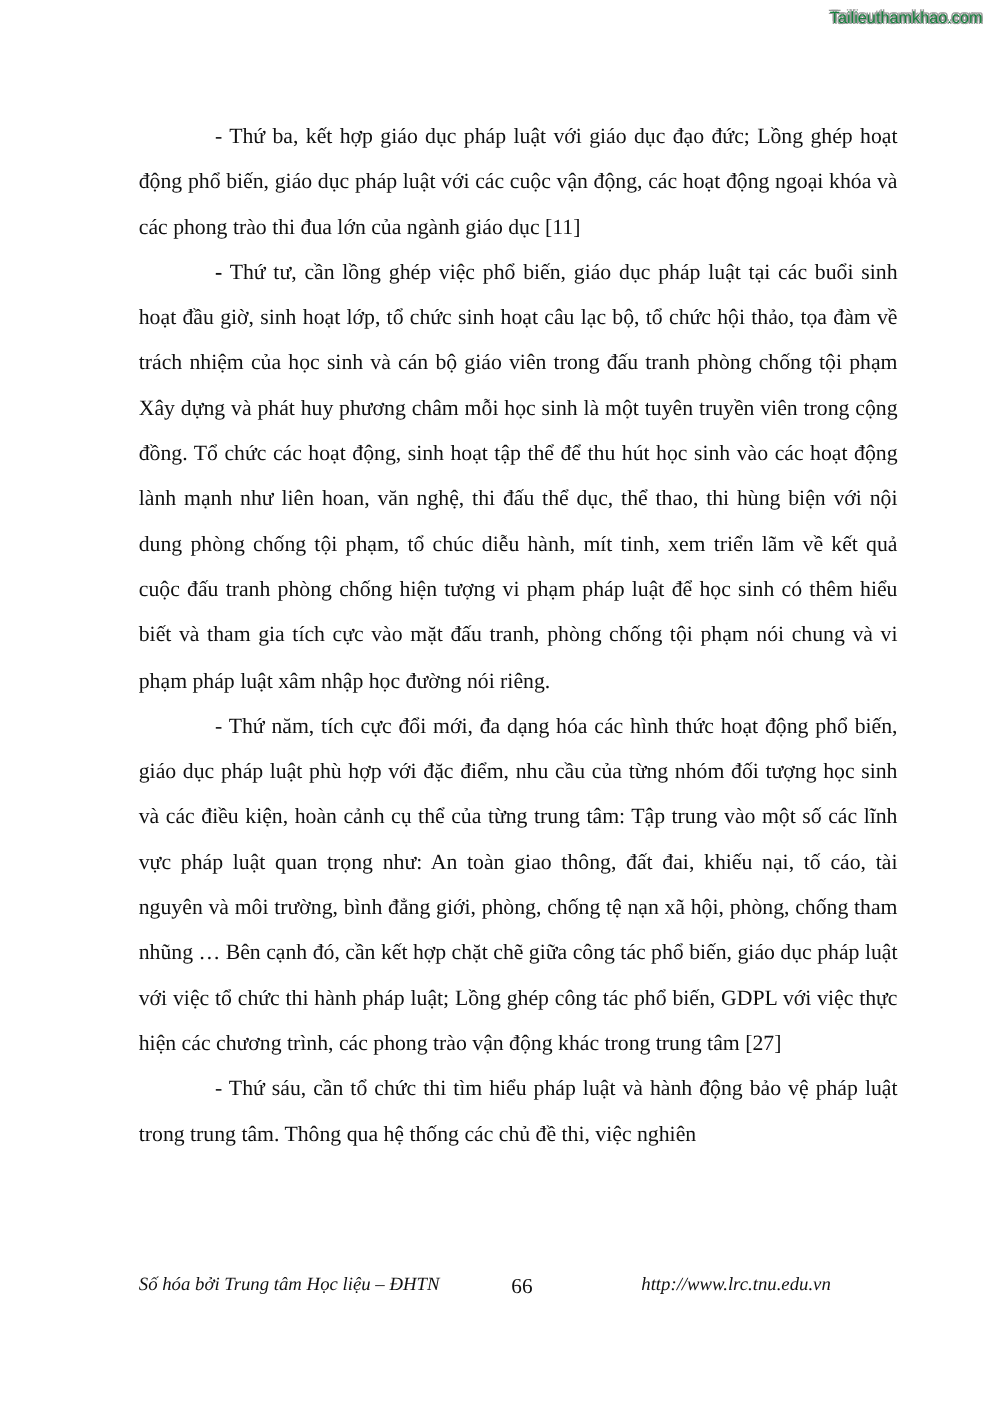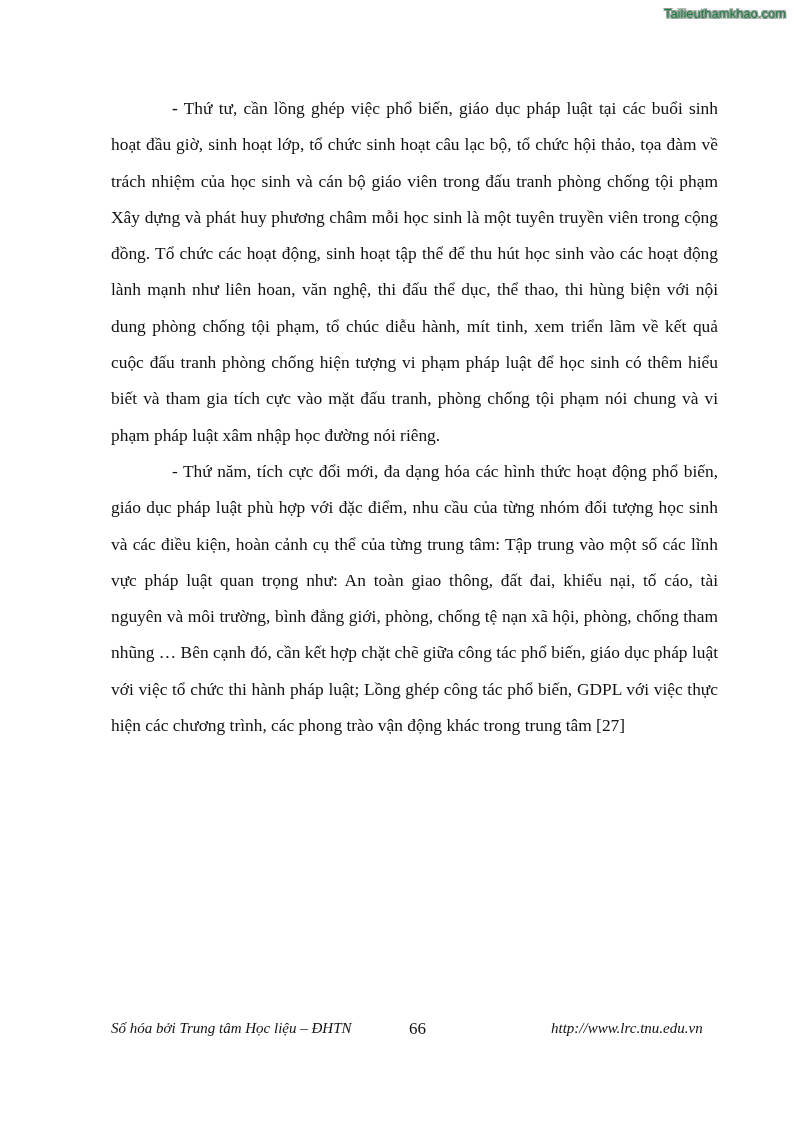--- a/index.html
+++ b/index.html
@@ -16,29 +16,31 @@
     color: #111; line-height: 36.3px; text-align: justify;
   }
   .para { margin: 0; text-indent: 61px; }
   .para .bold-dash { font-weight: bold; }
   .footer {
     position: absolute; top: 1020px; left: 111px; width: 607px;
     font-family: "Liberation Serif", serif; font-size: 15px; color: #111;
   }
   .footer .left { position: absolute; left: 0; font-style: italic; font-family: Liberation Serif, serif; }
   .footer .num { position: absolute; left: 298px; font-size: 17px; top: -1px; font-family: Liberation Serif, serif; }
-  .footer .right { position: absolute; left: 402px; font-style: italic; margin-left: 38px; }
+  .footer .right { position: absolute; left: 402px; font-style: italic; }
 </style>
 </head>
 <body>
 
 <div class="watermark">Tailieuthamkhao.com</div>
 
 <div class="page">
+  <p class="para">- Thứ ba, kết hợp giáo dục pháp luật với giáo dục đạo đức; Lồng ghép hoạt động phổ biến, giáo dục pháp luật với các cuộc vận động, các hoạt động ngoại khóa và các phong trào thi đua lớn của ngành giáo dục [11]</p>
   <p class="para"><span class="bold-dash">-</span><span> Thứ tư, cần lồng ghép việc phổ biến, giáo dục pháp luật tại các buổi sinh hoạt đầu giờ, sinh hoạt lớp, tổ chức sinh hoạt câu lạc bộ, tổ chức hội thảo, tọa đàm về trách nhiệm của học sinh và cán bộ giáo viên trong đấu tranh phòng chống tội phạm Xây dựng và phát huy phương châm mỗi học sinh là một tuyên truyền viên trong cộng đồng. Tổ chức các hoạt động, sinh hoạt tập thể để thu hút học sinh vào các hoạt động lành mạnh như liên hoan, văn nghệ, thi đấu thể dục, thể thao, thi hùng biện với nội dung phòng chống tội phạm, tổ chúc diễu hành, mít tinh, xem triển lãm về kết quả cuộc đấu tranh phòng chống hiện tượng vi phạm pháp luật để học sinh có thêm hiểu biết và tham gia tích cực vào mặt đấu tranh, phòng chống tội phạm nói chung và vi phạm pháp luật xâm nhập học đường nói riêng.</span></p>
   <p class="para">- Thứ năm, tích cực đổi mới, đa dạng hóa các hình thức hoạt động phổ biến, giáo dục pháp luật phù hợp với đặc điểm, nhu cầu của từng nhóm đối tượng học sinh và các điều kiện, hoàn cảnh cụ thể của từng trung tâm: Tập trung vào một số các lĩnh vực pháp luật quan trọng như: An toàn giao thông, đất đai, khiếu nại, tố cáo, tài nguyên và môi trường, bình đẳng giới, phòng, chống tệ nạn xã hội, phòng, chống tham nhũng … Bên cạnh đó, cần kết hợp chặt chẽ giữa công tác phổ biến, giáo dục pháp luật với việc tổ chức thi hành pháp luật; Lồng ghép công tác phổ biến, GDPL với việc thực hiện các chương trình, các phong trào vận động khác trong trung tâm [27]</p>
+  <p class="para">- Thứ sáu, cần tổ chức thi tìm hiểu pháp luật và hành động bảo vệ pháp luật trong trung tâm. Thông qua hệ thống các chủ đề thi, việc nghiên</p>
 </div>
 
 <div class="footer">
   <span class="left">Số hóa bởi Trung tâm Học liệu – ĐHTN</span>
   <span class="num">66</span>
   <span class="right">http://www.lrc.tnu.edu.vn</span>
 </div>
 
 </body></html>

